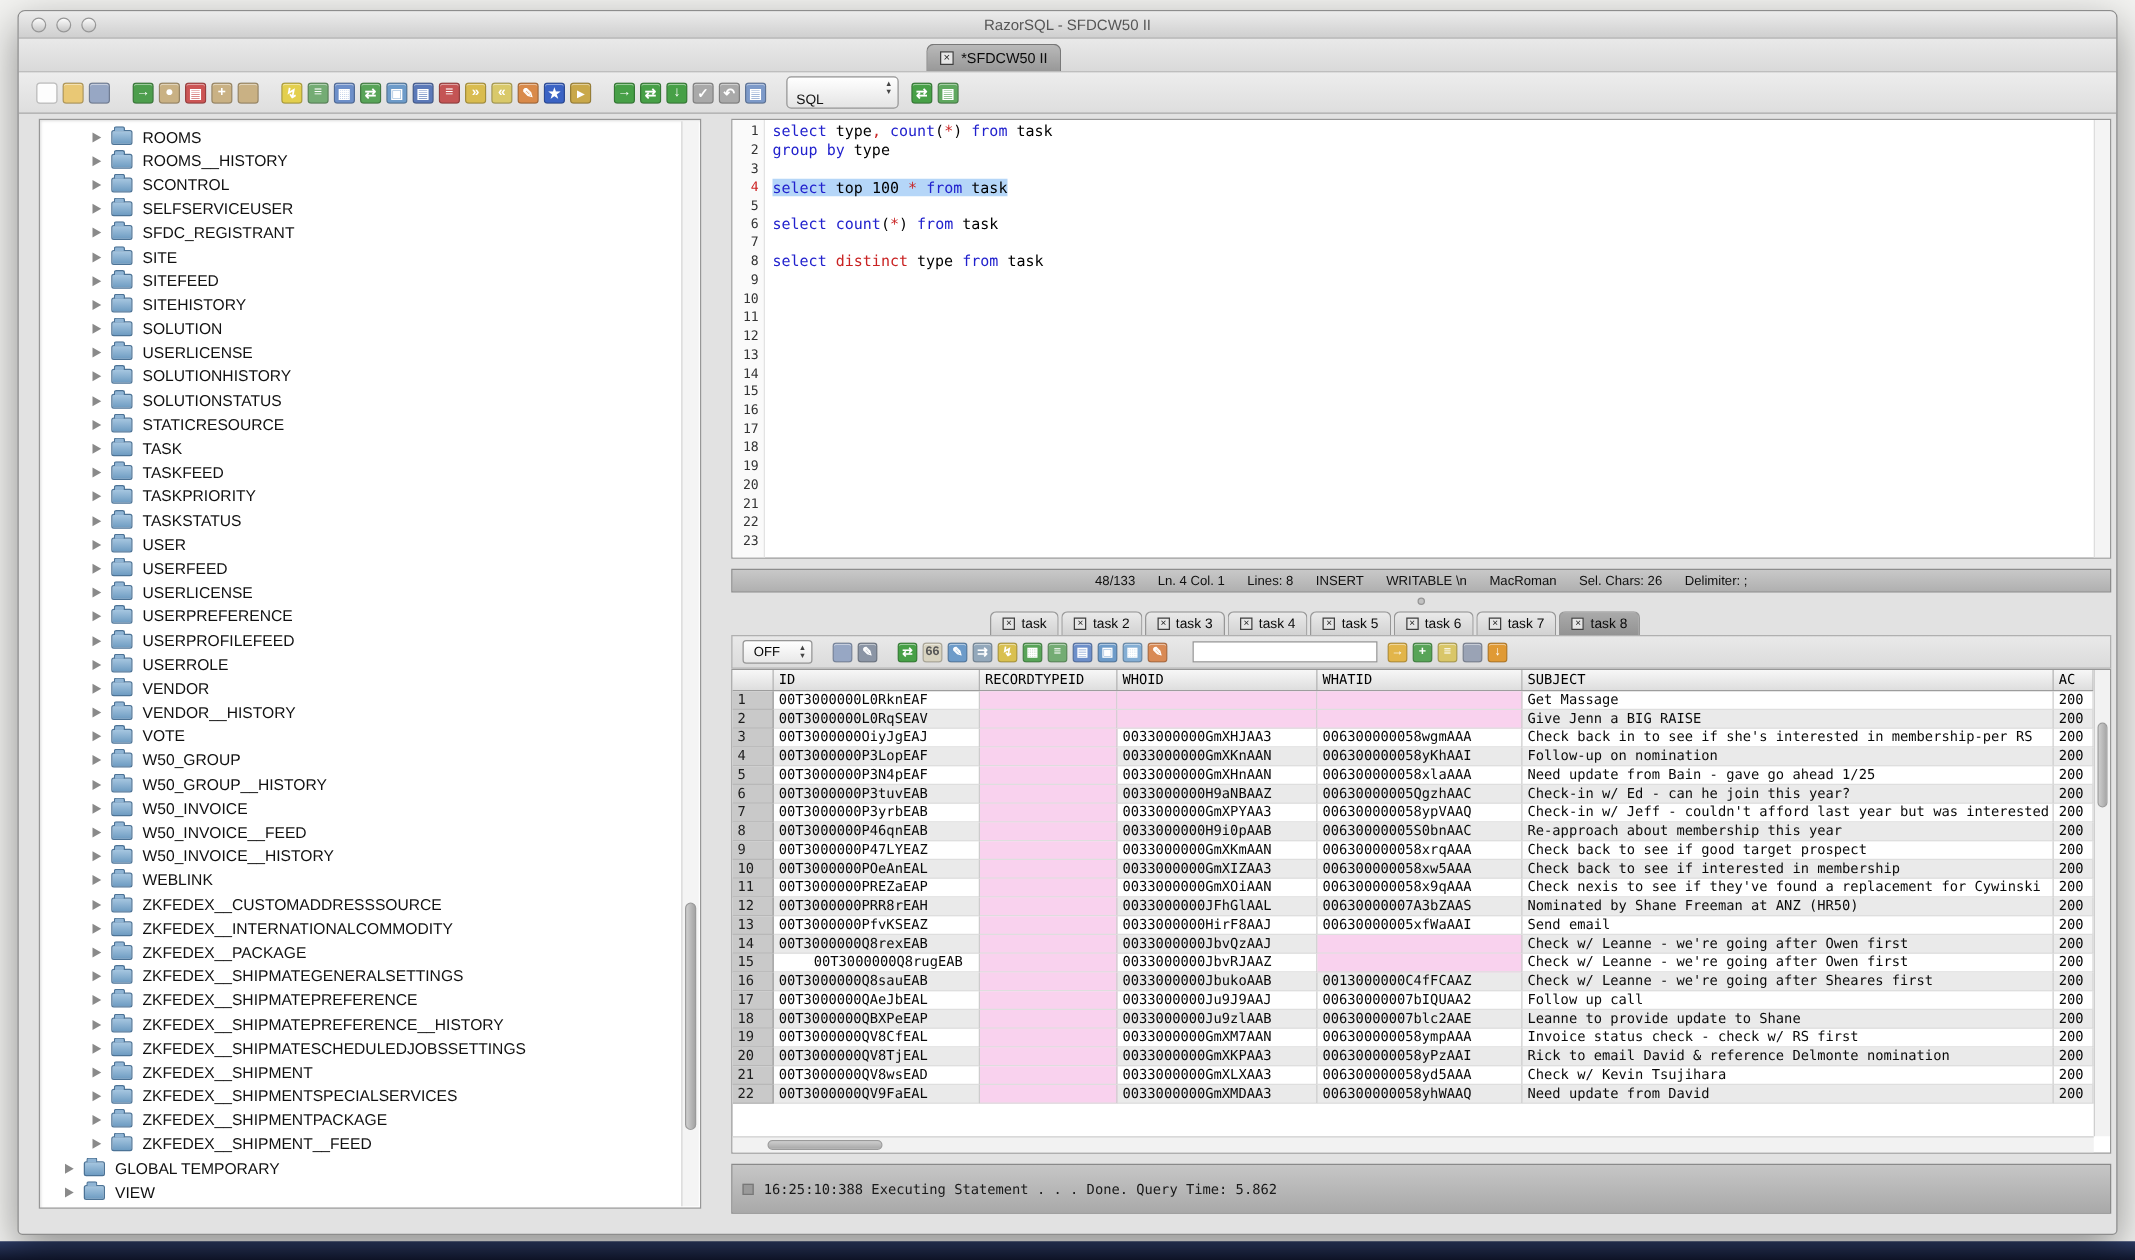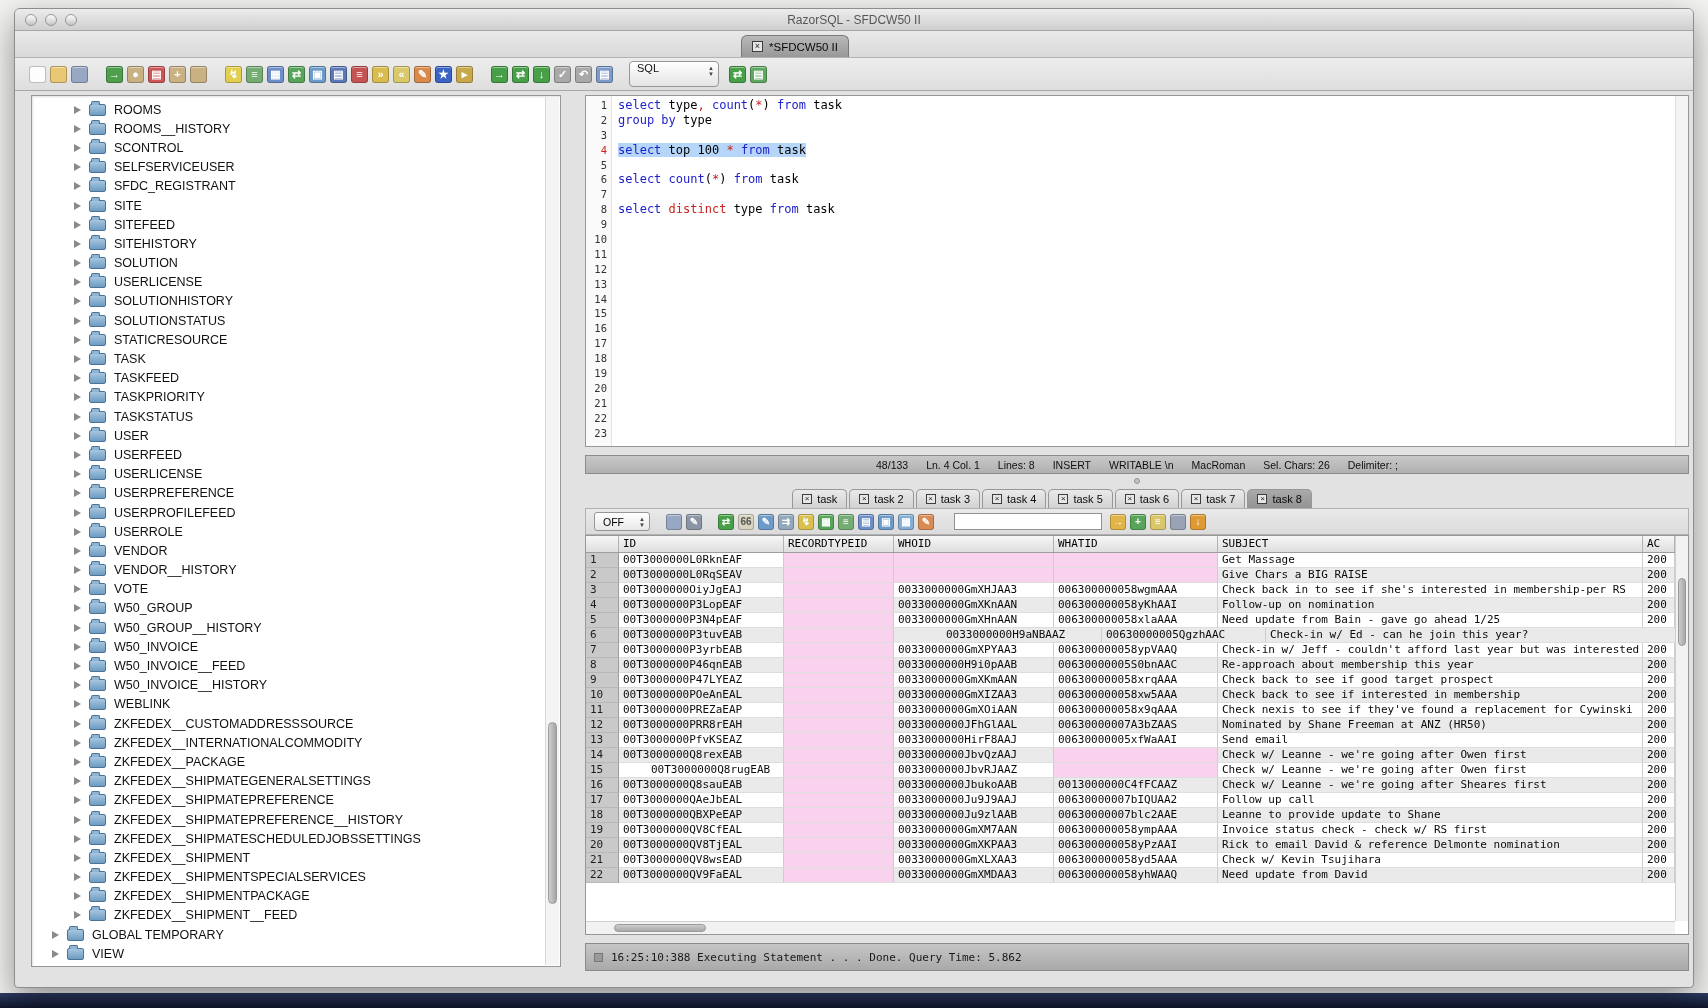--- a/index.html
+++ b/index.html
@@ -30,21 +30,21 @@
 
   
   .toolbar { position:absolute; left:0; top:49px; right:0; height:33px;
     background:linear-gradient(#ededed,#dedede); border-bottom:1px solid #a8a8a8;
     display:flex; align-items:center; padding:0 12px; }
   .tb-icon { width:17px; height:17px; margin:0 2px; border-radius:3px; border:1px solid rgba(0,0,0,.25);
     display:flex; align-items:center; justify-content:center; font-size:11px; font-weight:bold; color:#fff;
     box-shadow:inset 0 1px 0 rgba(255,255,255,.45); }
   .tb-sep { width:14px; }
   .mode-select { margin-left:14px; width:90px; height:21px; background:linear-gradient(#ffffff,#e4e4e4);
-    border:1px solid #969696; border-radius:4px; display:flex; align-items:flex-end; padding:12px 7px;
+    border:1px solid #969696; border-radius:4px; display:flex; align-items:flex-start; padding:12px 7px;
     font-size:11px; color:#111; position:relative; }
   .stepper { position:absolute; right:4px; top:3px; display:flex; flex-direction:column; line-height:6px; font-size:6px; color:#444; }
 
   
   .tree-panel { position:absolute; left:16px; top:86px; width:530px; height:872px;
     background:#fff; border:1px solid #979797; box-shadow:inset 1px 1px 2px rgba(0,0,0,.12); }
   .tree { position:absolute; left:2px; top:4px; right:16px; bottom:2px; overflow:hidden; }
   .tree-row { height:19.2px; display:flex; align-items:center; font-size:12.5px; color:#111; padding-left:40px; white-space:nowrap; }
   .tree-row.root { padding-left:18px; }
   .tri { width:0; height:0; border-left:7px solid #8a8a8a; border-top:4.5px solid transparent; border-bottom:4.5px solid transparent; margin-right:8px; flex:0 0 auto; }
@@ -109,21 +109,21 @@
   .td.rownum { background:#c9c9c9; border-right:1px solid #9d9d9d; border-bottom:1px solid #b8b8b8; color:#1d1d1d; }
   .td.null-cell { background:#f9d2ee; }
   .grid-hscroll { position:absolute; left:0; right:13px; bottom:0; height:13px; background:#f2f2f2; border-top:1px solid #cfcfcf; }
   .hthumb { position:absolute; left:28px; top:2px; width:92px; height:8px; border-radius:4px;
     background:linear-gradient(#cdcdcd,#a8a8a8); border:1px solid #9a9a9a; }
   .grid-vscroll { position:absolute; top:0; bottom:13px; right:0; width:13px; background:#f2f2f2; border-left:1px solid #cfcfcf; }
   .vthumb { position:absolute; top:42px; left:2px; width:8px; height:68px; border-radius:4px;
     background:linear-gradient(90deg,#cdcdcd,#a8a8a8); border:1px solid #9a9a9a; }
 
   
-  .bottom-status { margin-top:8px; height:28px; background:linear-gradient(#c6c6c6,#a9a9a9);
+  .bottom-status { margin-top:8px; height:40px; background:linear-gradient(#c6c6c6,#a9a9a9);
     border:1px solid #8a8a8a; display:flex; align-items:center; padding:0 8px; gap:8px;
     font:11px "DejaVu Sans Mono",monospace; color:#191919; }
   .sq-icon { width:9px; height:9px; background:#9a9a9a; border:1px solid #777; }
 </style>
 </head>
 <body>
 
 <div class="stage">
   <div class="desktop-strip"></div>
 
@@ -561,21 +561,21 @@
                 <div class="td null-cell" style="flex: 0 0 164px;"></div>
                 <div class="td" style="flex: 0 0 425px;">Get Massage</div>
                 <div class="td" style="flex: 1 1 0%;">200</div>
               </div>
               <div class="trow even">
                 <div class="td rownum" style="flex: 0 0 33px;">2</div>
                 <div class="td" style="flex: 0 0 165px;">00T3000000L0RqSEAV</div>
                 <div class="td null-cell" style="flex: 0 0 110px;"></div>
                 <div class="td null-cell" style="flex: 0 0 160px;"></div>
                 <div class="td null-cell" style="flex: 0 0 164px;"></div>
-                <div class="td" style="flex: 0 0 425px;">Give Chars a BIG RAISE</div>
+                <div class="td" style="flex: 0 0 425px;">Give Jenn a BIG RAISE</div>
                 <div class="td" style="flex: 1 1 0%;">200</div>
               </div>
               <div class="trow">
                 <div class="td rownum" style="flex: 0 0 33px;">3</div>
                 <div class="td" style="flex: 0 0 165px;">00T3000000OiyJgEAJ</div>
                 <div class="td null-cell" style="flex: 0 0 110px;"></div>
                 <div class="td" style="flex: 0 0 160px;">0033000000GmXHJAA3</div>
                 <div class="td" style="flex: 0 0 164px;">006300000058wgmAAA</div>
                 <div class="td" style="flex: 0 0 425px;">Check back in to see if she's interested in membership-per RS</div>
                 <div class="td" style="flex: 1 1 0%;">200</div>
@@ -595,21 +595,21 @@
                 <div class="td null-cell" style="flex: 0 0 110px;"></div>
                 <div class="td" style="flex: 0 0 160px;">0033000000GmXHnAAN</div>
                 <div class="td" style="flex: 0 0 164px;">006300000058xlaAAA</div>
                 <div class="td" style="flex: 0 0 425px;">Need update from Bain - gave go ahead 1/25</div>
                 <div class="td" style="flex: 1 1 0%;">200</div>
               </div>
               <div class="trow even">
                 <div class="td rownum" style="flex: 0 0 33px;">6</div>
                 <div class="td" style="flex: 0 0 165px;">00T3000000P3tuvEAB</div>
                 <div class="td null-cell" style="flex: 0 0 110px;"></div>
-                <div class="td" style="flex: 0 0 160px; margin-left: 48px;">0033000000H9aNBAAZ</div>
+                <div class="td" style="flex: 0 0 160px;">0033000000H9aNBAAZ</div>
                 <div class="td" style="flex: 0 0 164px;">00630000005QgzhAAC</div>
                 <div class="td" style="flex: 0 0 425px;">Check-in w/ Ed - can he join this year?</div>
                 <div class="td" style="flex: 1 1 0%;">200</div>
               </div>
               <div class="trow">
                 <div class="td rownum" style="flex: 0 0 33px;">7</div>
                 <div class="td" style="flex: 0 0 165px;">00T3000000P3yrbEAB</div>
                 <div class="td null-cell" style="flex: 0 0 110px;"></div>
                 <div class="td" style="flex: 0 0 160px;">0033000000GmXPYAA3</div>
                 <div class="td" style="flex: 0 0 164px;">006300000058ypVAAQ</div>

